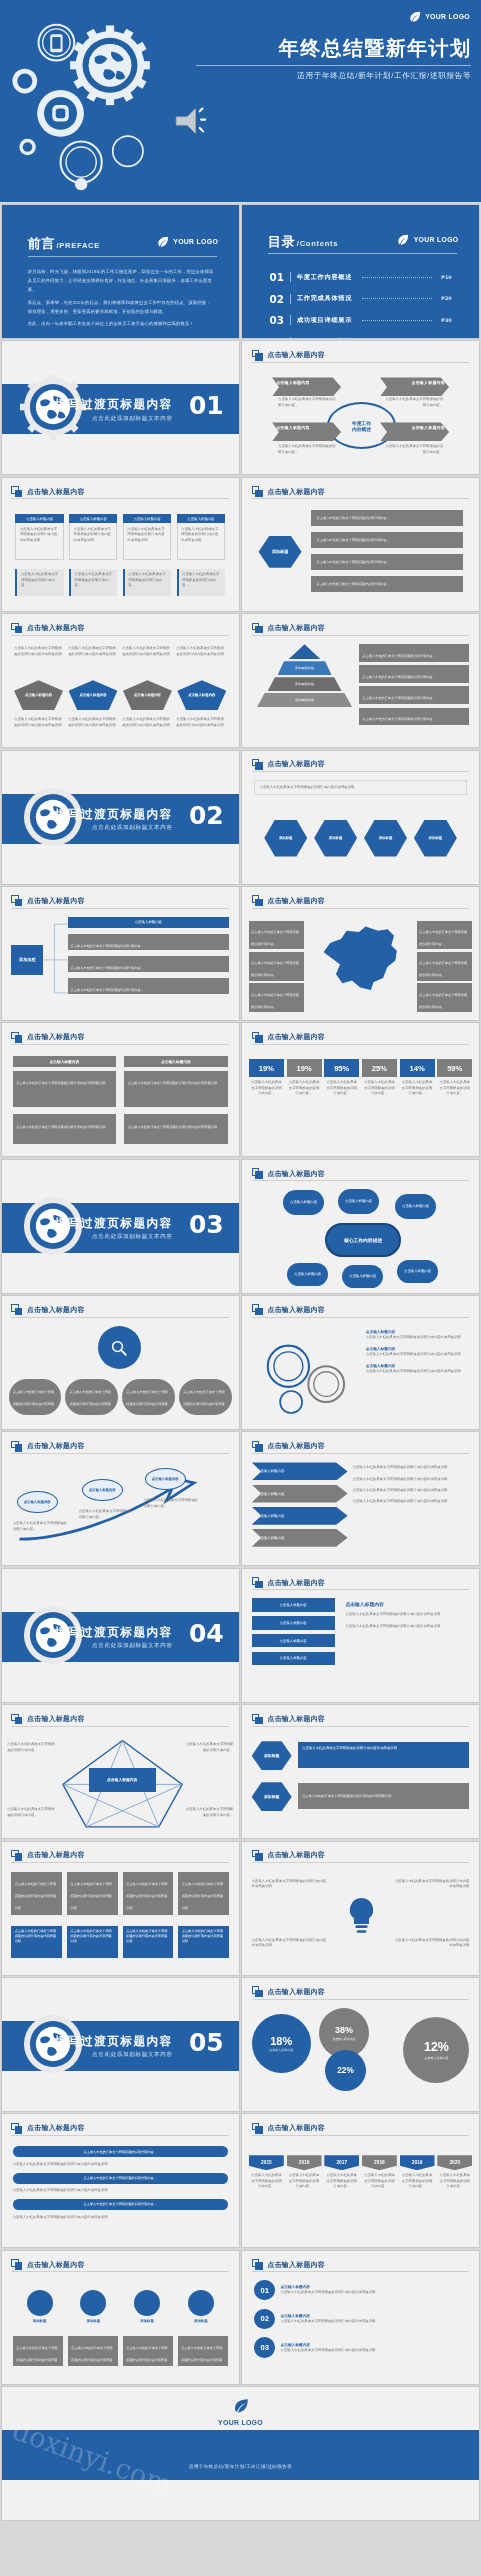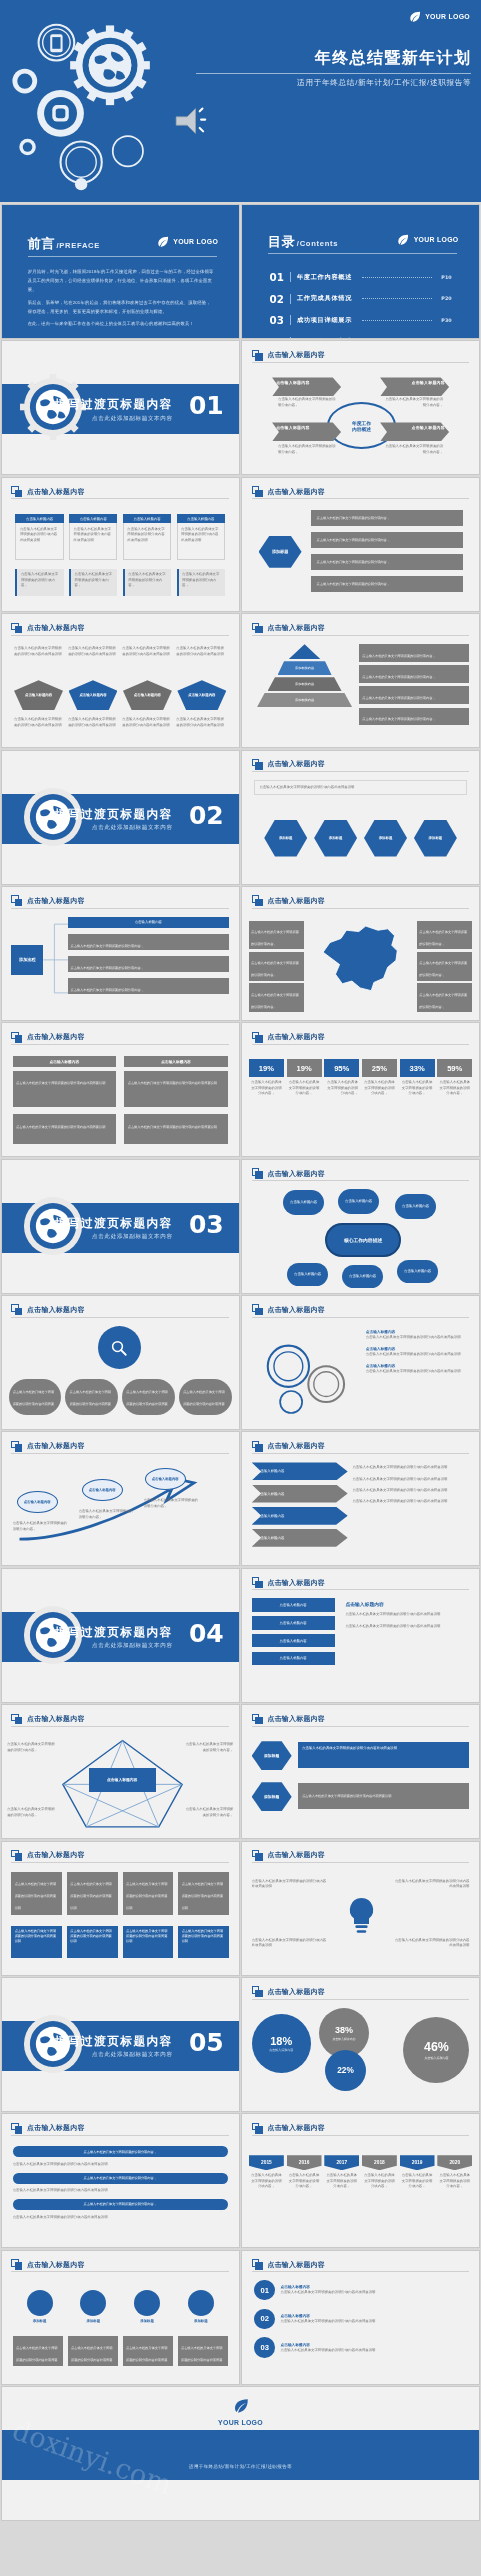--- a/index.html
+++ b/index.html
@@ -30,22 +30,22 @@
     width: 481px;
   }
   .cover .gears { position: absolute; left: 0; top: 0; width: 220px; height: 202px; opacity: .95; }
   .cover .title-wrap { position: absolute; right: 9.6px; top: 30px; text-align: right; width: 275px; }
   .yearbig {
     font-size: 39px; font-weight: bold; color: #ffffff; letter-spacing: 0.7px;
     line-height: 1; text-shadow: 1.4px 1.4px 0 #1b4e8b;
     font-family: "DejaVu Sans", sans-serif;
   }
   .cn-title {
-    font-size: 16px; font-weight: bold; color:#ffffff; letter-spacing: 1.4px;
-    margin-top: 19px; line-height: 1.1;
+    font-size: 20px; font-weight: bold; color:#ffffff; letter-spacing: 1.4px;
+    margin-top: 7px; line-height: 1.1;
   }
   .cover-rule { height:0.7px; background: rgba(255,255,255,.55); margin: 6.2px 0 4.8px 0; }
   .cover-sub { font-size: 7.6px; color: #dfe9f6; letter-spacing: 0.7px; }
   .logo-badge { position:absolute; right: 11px; top: 9.6px; display:flex; align-items:center; gap:3.4px;}
   .leaf { width: 13.8px; height: 13.8px; }
   .logo-text { font-size: 6.9px; font-weight: bold; color:#fff; letter-spacing:0.3px;
                font-family:"Liberation Sans", sans-serif; }
   .logo-text.blue { color: #2360a5; }
 
   
@@ -585,30 +585,30 @@
       <div class="sl-rule"></div>
       <div style="position:absolute;left:6.9px;right:6.9px;top:36px;display:flex;gap:2.8px">
         <div style="flex:1;text-align:center">
           <div style="height:18px;background:#2360a5;color:#fff;font-size:7.6px;font-weight:bold;display:flex;align-items:center;justify-content:center">19%</div>
           <div class="txt-cn" style="padding:2.8px 1.4px">点击输入本栏的具体文字简明扼要的说明分项内容，</div>
         </div>
         <div style="flex:1;text-align:center">
           <div style="height:18px;background:#7d7d7d;color:#fff;font-size:7.6px;font-weight:bold;display:flex;align-items:center;justify-content:center">19%</div>
           <div class="txt-cn" style="padding:2.8px 1.4px">点击输入本栏的具体文字简明扼要的说明分项内容，</div>
         </div>
-        <div style="flex:1;text-align:right">
+        <div style="flex:1;text-align:center">
           <div style="height:18px;background:#2360a5;color:#fff;font-size:7.6px;font-weight:bold;display:flex;align-items:center;justify-content:center">95%</div>
           <div class="txt-cn" style="padding:2.8px 1.4px">点击输入本栏的具体文字简明扼要的说明分项内容，</div>
         </div>
         <div style="flex:1;text-align:center">
           <div style="height:18px;background:#7d7d7d;color:#fff;font-size:7.6px;font-weight:bold;display:flex;align-items:center;justify-content:center">25%</div>
           <div class="txt-cn" style="padding:2.8px 1.4px">点击输入本栏的具体文字简明扼要的说明分项内容，</div>
         </div>
         <div style="flex:1;text-align:center">
-          <div style="height:18px;background:#2360a5;color:#fff;font-size:7.6px;font-weight:bold;display:flex;align-items:center;justify-content:center">33%</div>
+          <div style="height:18px;background:#2360a5;color:#fff;font-size:7.6px;font-weight:bold;display:flex;align-items:center;justify-content:center">14%</div>
           <div class="txt-cn" style="padding:2.8px 1.4px">点击输入本栏的具体文字简明扼要的说明分项内容，</div>
         </div>
         <div style="flex:1;text-align:center">
           <div style="height:18px;background:#7d7d7d;color:#fff;font-size:7.6px;font-weight:bold;display:flex;align-items:center;justify-content:center">59%</div>
           <div class="txt-cn" style="padding:2.8px 1.4px">点击输入本栏的具体文字简明扼要的说明分项内容，</div>
         </div>
       </div>
     </div>
 
     <div class="slide">
@@ -946,21 +946,21 @@
         <span style="font-size:3px;color:#cfe0f3;margin-top:1.4px">点击输入标题内容</span>
       </div>
       <div style="position:absolute;left:77px;top:30px;width:50px;height:50px;border-radius:50%;background:#7d7d7d;display:flex;flex-direction:column;align-items:center;justify-content:center">
         <span style="font-size:9px;font-weight:bold;color:#fff">38%</span>
         <span style="font-size:2.9px;color:#eee;margin-top:1.4px">点击输入标题内容</span>
       </div>
       <div style="position:absolute;left:83px;top:72px;width:41px;height:41px;border-radius:50%;background:#2360a5;display:flex;align-items:center;justify-content:center">
         <span style="font-size:8.3px;font-weight:bold;color:#fff">22%</span>
       </div>
       <div style="position:absolute;right:9.6px;top:39px;width:66px;height:66px;border-radius:50%;background:#7d7d7d;display:flex;flex-direction:column;align-items:center;justify-content:center">
-        <span style="font-size:12.4px;font-weight:bold;color:#fff">46%</span>
+        <span style="font-size:12.4px;font-weight:bold;color:#fff">12%</span>
         <span style="font-size:3px;color:#eee;margin-top:1.4px">点击输入标题内容</span>
       </div>
     </div>
 
     <div class="slide">
       <div class="sl-head">
         <span class="sq-icon">
             <i class="o"></i>
             <i class="f"></i>
           </span>

